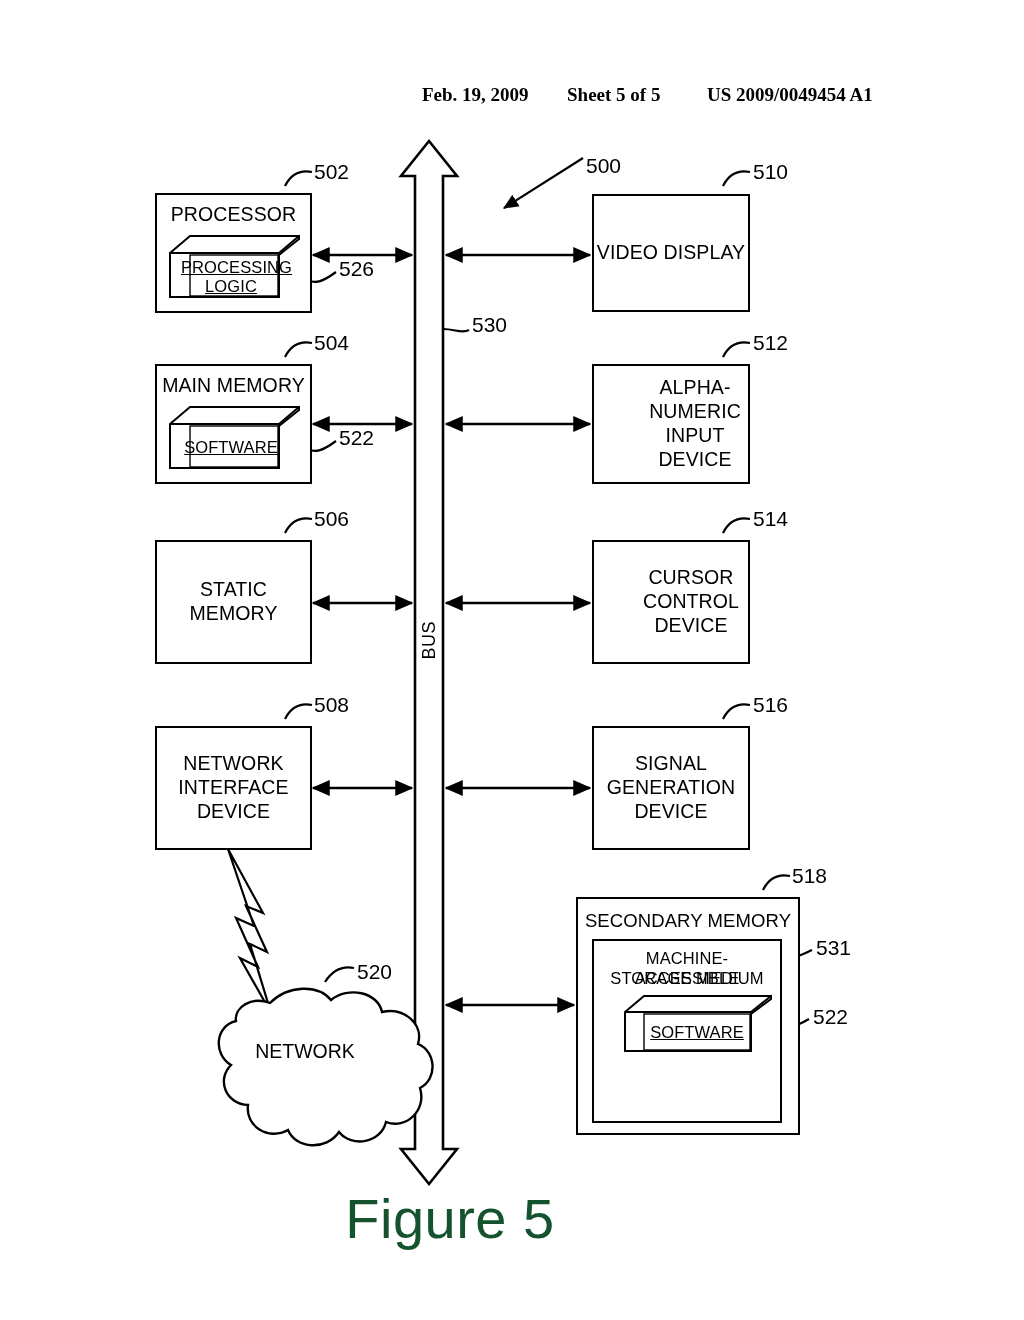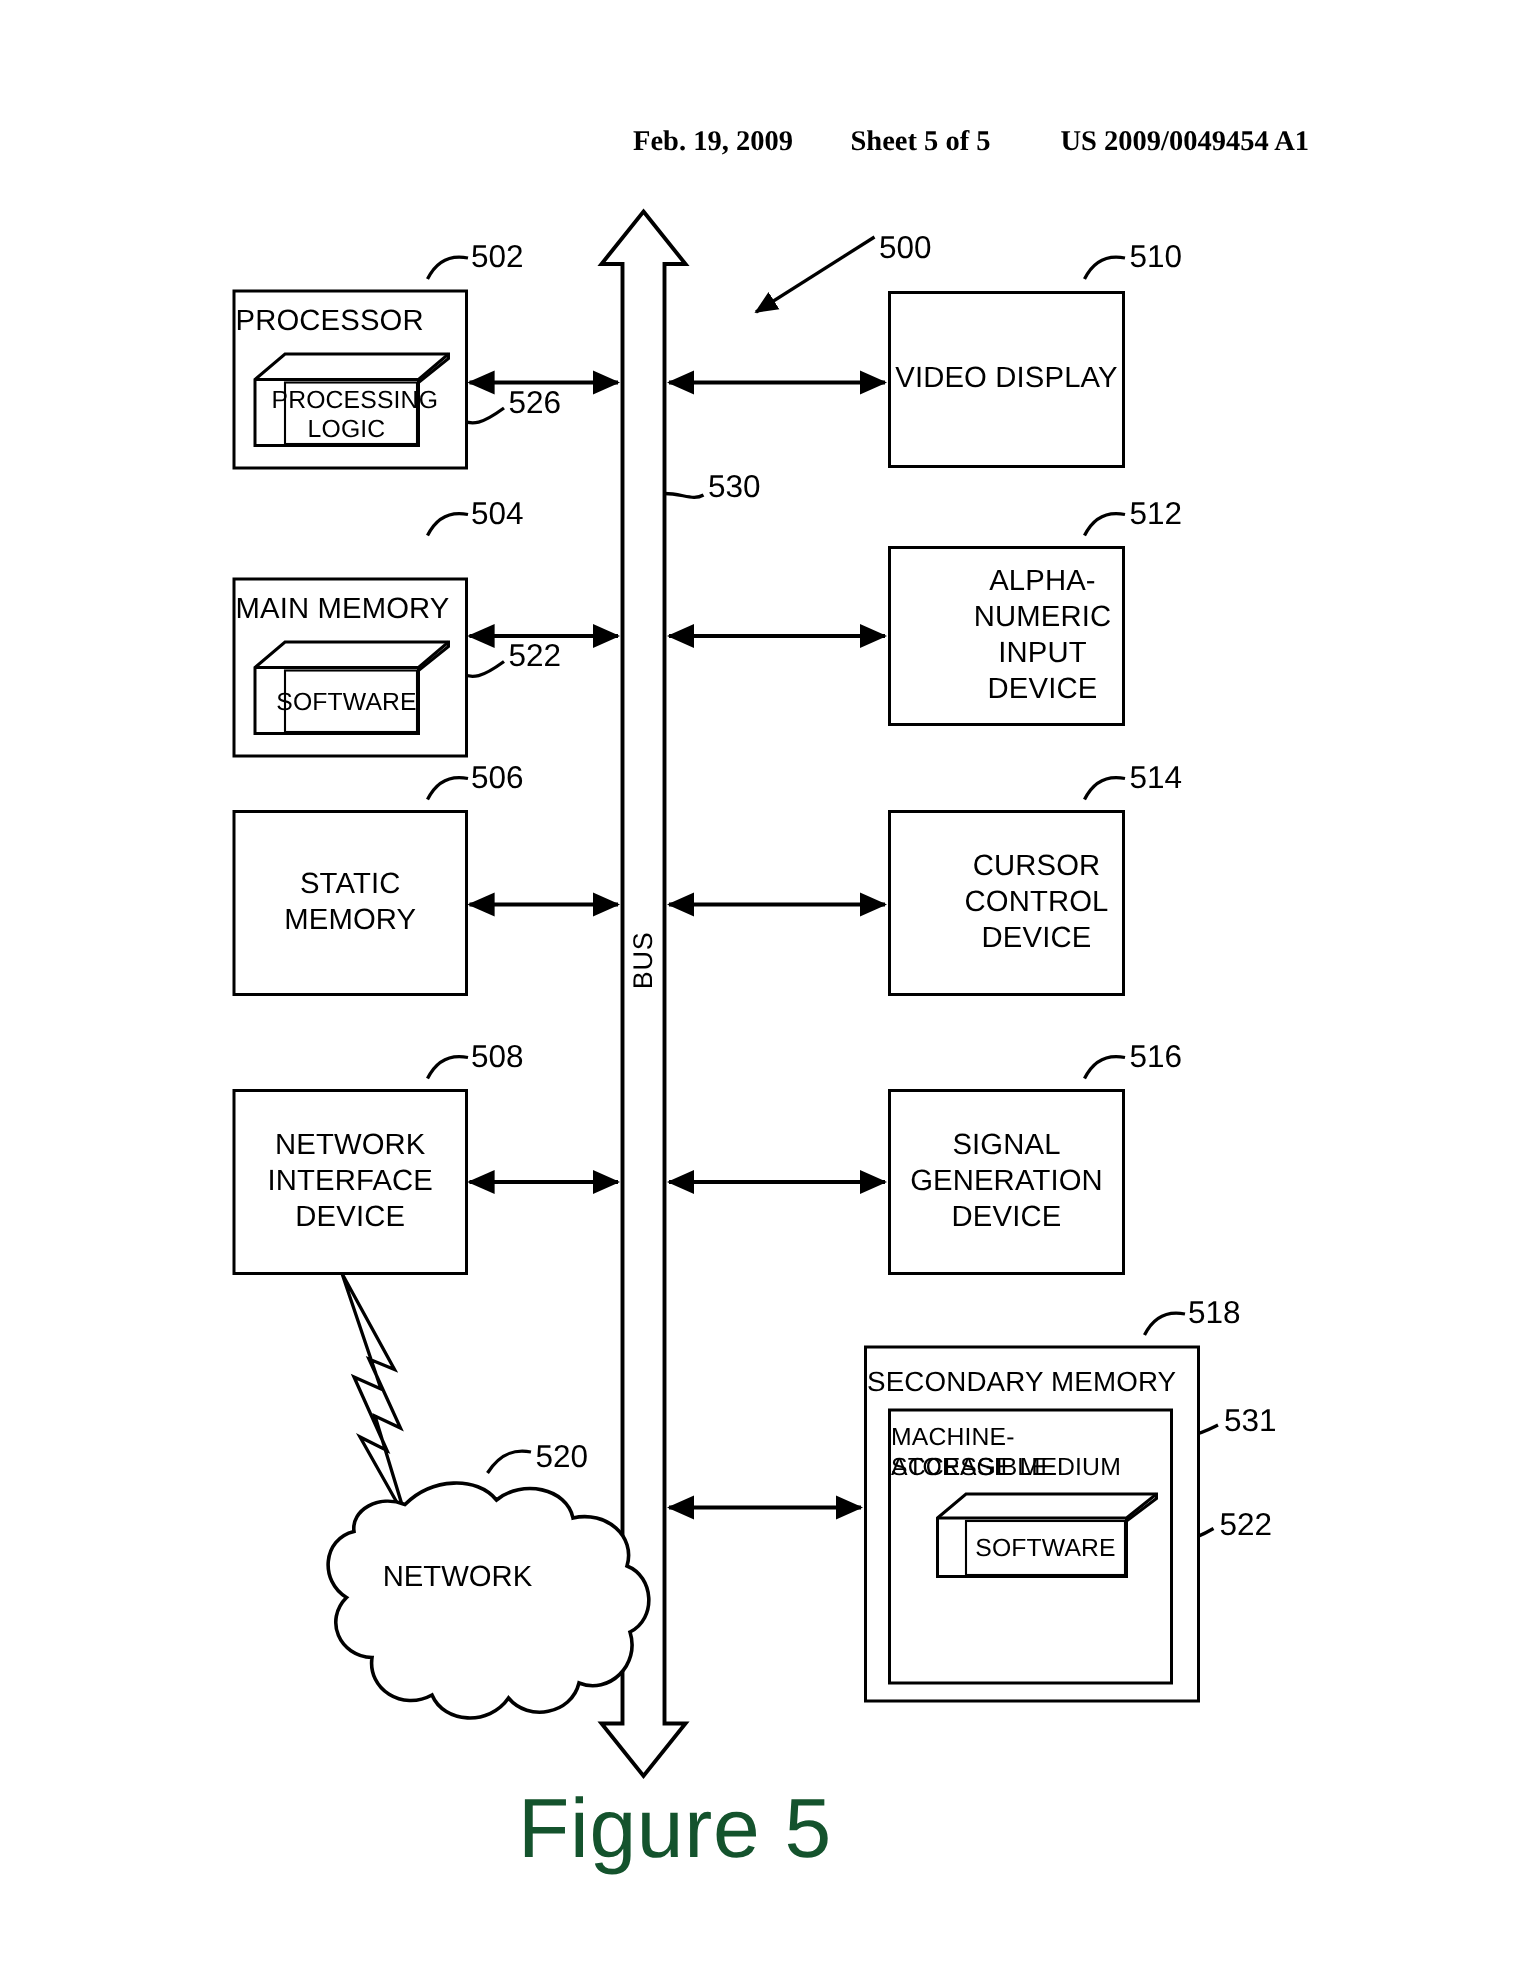--- a/index.html
+++ b/index.html
@@ -56,35 +56,36 @@
     color: #000;
   }
   .blk.center-text {
     display: flex;
     align-items: center;
     justify-content: center;
   }
   .blk-title {
     position: absolute;
     left: 0; right: 0;
-    text-align: left;
+    text-align: center;
     font-size: 19.5px;
   }
 
   
   .chest {
     position: absolute;
   }
   .chest .chest-label {
     position: absolute;
     width: 100%;
     text-align: center;
     font-size: 16.5px;
     color: #000;
     pointer-events: none;
+    text-decoration: underline;
   }
 
   
   .ref {
     position: absolute;
     font-size: 21px;
     font-family: "Liberation Sans", sans-serif;
     color: #000;
     white-space: nowrap;
   }
@@ -245,21 +246,21 @@
         <path d="M 112 20 L 112 64" fill="none" stroke="#000" stroke-width="2"></path>
         <rect x="23" y="22" width="88" height="41" fill="none" stroke="#000" stroke-width="1.4"></rect>
       </svg>
       <div class="chest-label" style="top:24px; left:14px; width:100px;">PROCESSING</div>
       <div class="chest-label" style="top:43px; left:14px; width:100px;">LOGIC</div>
     </div>
   </div>
   <div class="ref" style="left:314px; top:160px;">502</div>
   <div class="ref" style="left:339px; top:257px;">526</div>
 
-  <div class="blk" style="left:155px; top:364px; width:157px; height:120px;margin-top:21px;">
+  <div class="blk" style="left:155px; top:364px; width:157px; height:120px;">
     <div class="blk-title" style="top:8px;">MAIN MEMORY</div>
     <div class="chest" style="left:10px; top:38px; width:135px; height:68px;">
       <svg width="135" height="68" viewBox="0 0 135 68">
         <path d="M 3 20 L 23 3 L 132 3 L 132 6 L 112 22 L 112 64 L 3 64 Z" fill="#ffffff" stroke="#000" stroke-width="2"></path>
         <path d="M 3 20 L 112 20 L 132 3" fill="none" stroke="#000" stroke-width="2"></path>
         <path d="M 112 20 L 112 64" fill="none" stroke="#000" stroke-width="2"></path>
         <rect x="23" y="22" width="88" height="41" fill="none" stroke="#000" stroke-width="1.4"></rect>
       </svg>
       <div class="chest-label" style="top:33px; left:14px; width:100px;">SOFTWARE</div>
     </div>

